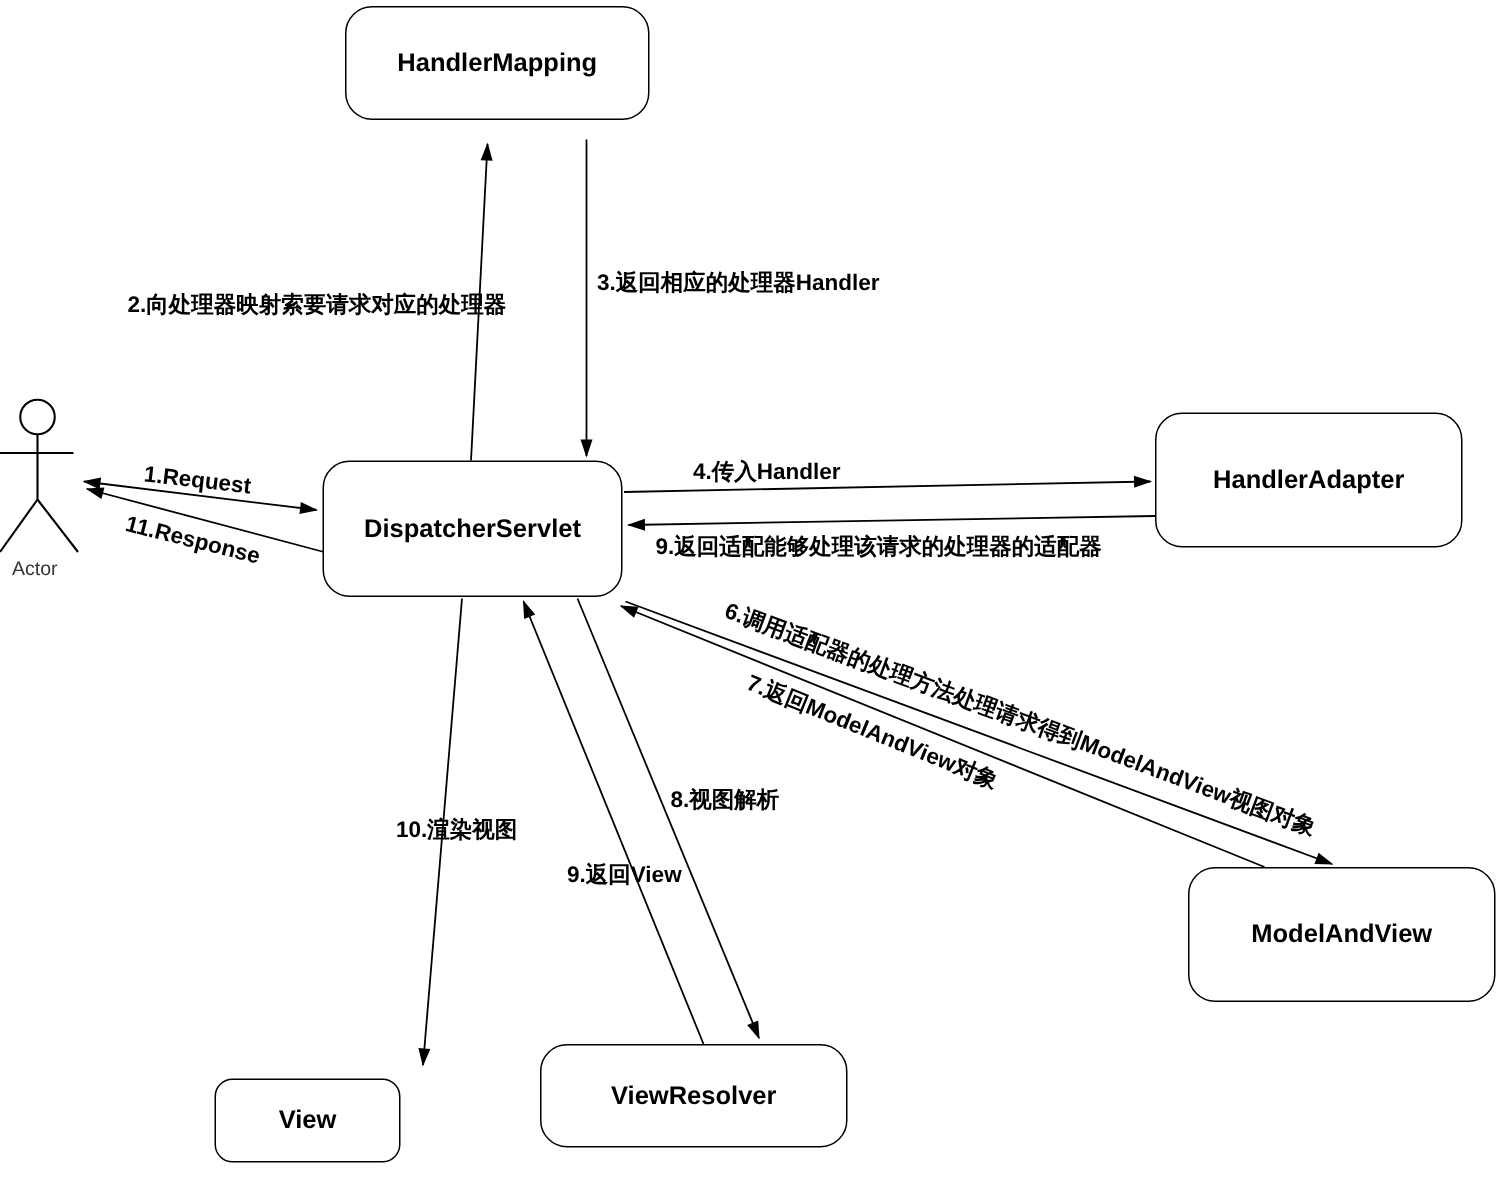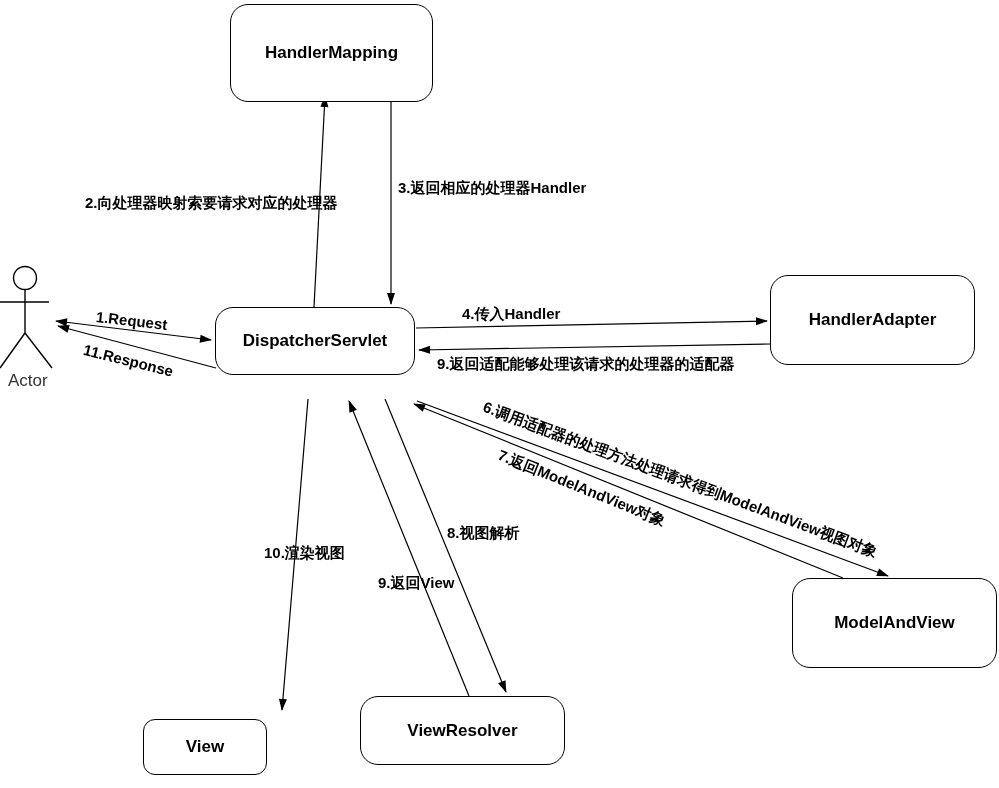--- a/index.html
+++ b/index.html
@@ -23,21 +23,21 @@
   }
   .edge-label{
     position:absolute;
     white-space:nowrap;
     font-weight:bold;font-size:15px;color:#000000;
     z-index:3;
     transform-origin:left top;
   }
   .actor-label{
     position:absolute;
-    font-size:17px;color:#333333;
+    font-size:13px;color:#333333;
     white-space:nowrap;
     z-index:3;
   }
 </style>
 </head>
 <body>
 
 <div id="canvas">
 
   <svg id="wires" width="999" height="788" viewBox="0 0 999 788">
@@ -66,23 +66,23 @@
       <line x1="416" y1="328" x2="767" y2="321" marker-end="url(#arrE)"></line>
       <line x1="770" y1="344" x2="419" y2="350" marker-end="url(#arrE)"></line>
       <line x1="417" y1="401" x2="888" y2="576" marker-end="url(#arrE)"></line>
       <line x1="843" y1="578" x2="414" y2="404" marker-end="url(#arrE)"></line>
       <line x1="385" y1="399" x2="506" y2="692" marker-end="url(#arrE)"></line>
       <line x1="469" y1="696" x2="349" y2="401" marker-end="url(#arrE)"></line>
       <line x1="308" y1="399" x2="282" y2="710" marker-end="url(#arrE)"></line>
     </g>
   </svg>
 
-  <div class="node" style="left:230px;top:4px;width:203px;height:98px;">HandlerMapping</div>
+  <div class="node" style="left:230px;top:4px;width:203px;height:76px;">HandlerMapping</div>
 
-  <div class="node" style="left:215px;top:307px;width:200px;height:68px;">DispatcherServlet</div>
+  <div class="node" style="left:215px;top:307px;width:200px;height:91px;">DispatcherServlet</div>
 
   <div class="node" style="left:770px;top:275px;width:205px;height:90px;text-align:right;">HandlerAdapter</div>
 
   <div class="node" style="left:792px;top:578px;width:205px;height:90px;">ModelAndView</div>
 
   <div class="node" style="left:143px;top:719px;width:124px;height:56px;border-radius:12px;">View</div>
 
   <div class="node" style="left:360px;top:696px;width:205px;height:69px;">ViewResolver</div>
 
   <div class="actor-label" style="left:8px;top:371px;">Actor</div>

